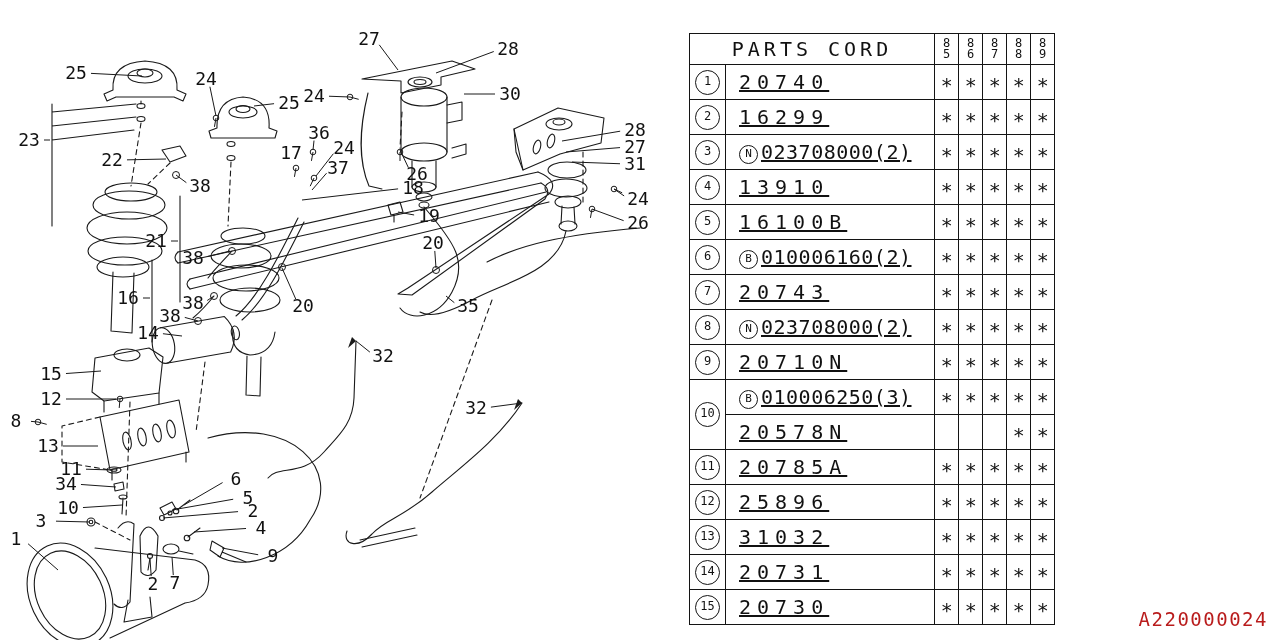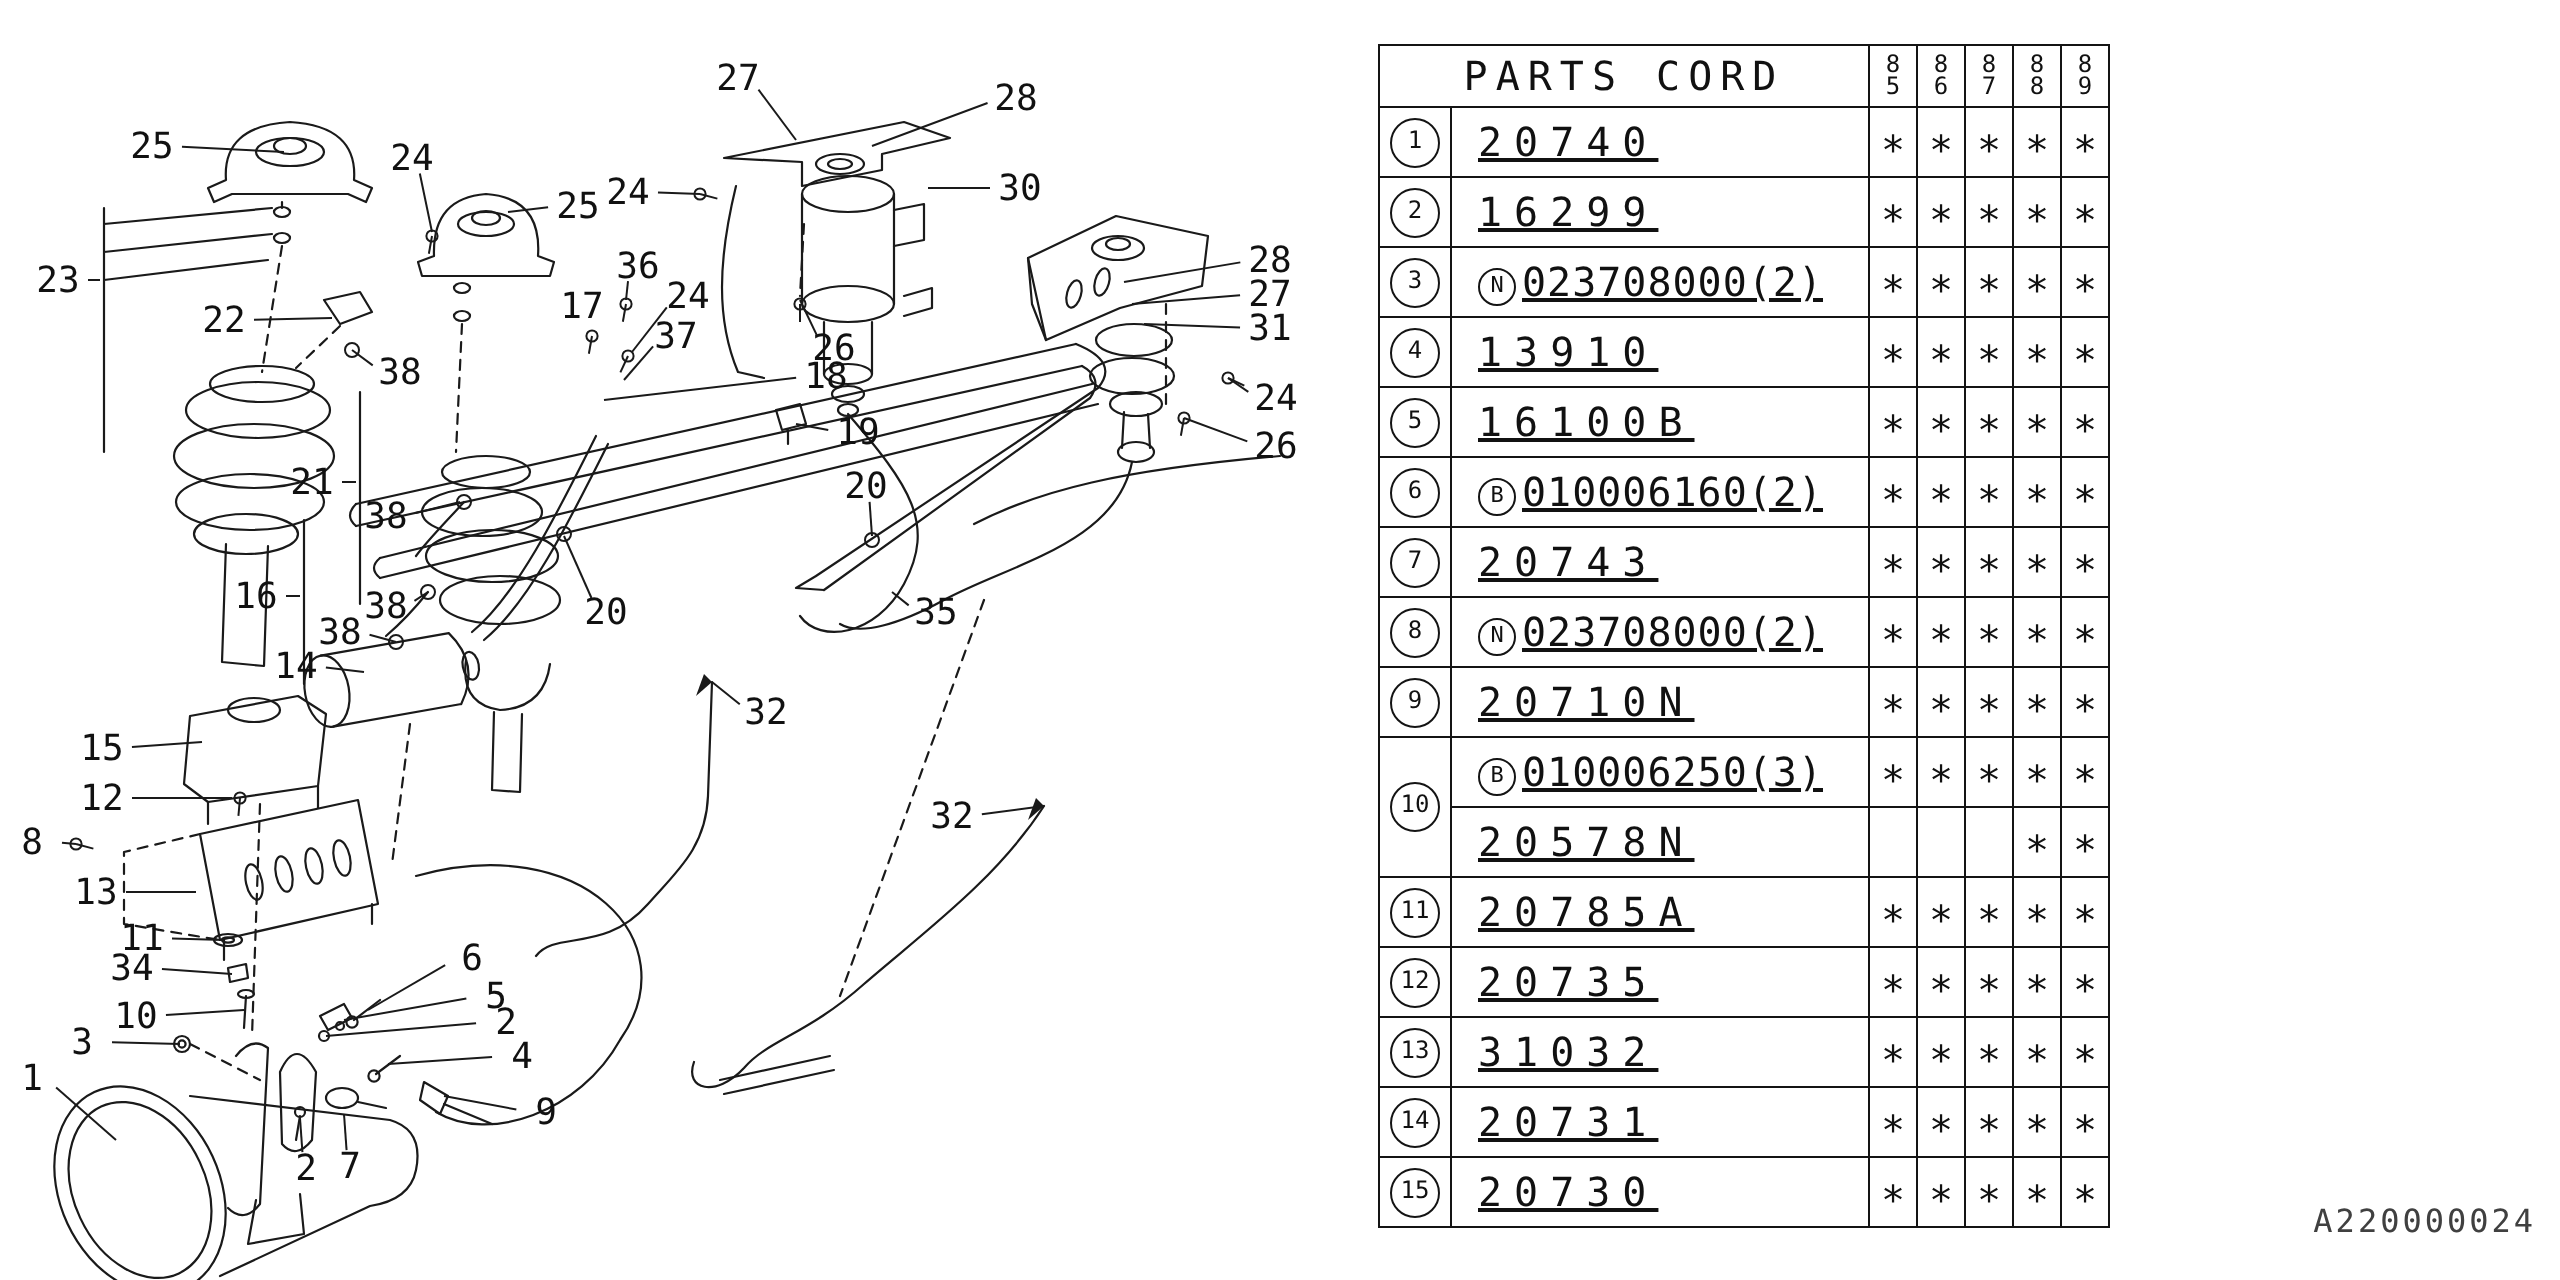--- a/index.html
+++ b/index.html
@@ -9,21 +9,21 @@
   }
   
   #diagram-svg{position:absolute;left:0;top:0}
   .art{fill:none;stroke:#1a1a1a;stroke-width:1.1;stroke-linejoin:round;stroke-linecap:round}
   .dash{stroke-dasharray:5 4}
   .leader{stroke:#1a1a1a;stroke-width:1;fill:none}
   .callout{font-family:"DejaVu Sans Mono",monospace;font-size:18px;fill:#111;text-anchor:middle}
   .arrowhead{fill:#1a1a1a;stroke:none}
   
   table.parts{
-    position:absolute;left:689px;top:22px;border-collapse:collapse;table-layout:fixed;
+    position:absolute;left:689px;top:33px;border-collapse:collapse;table-layout:fixed;
   }
   .parts th,.parts td{border:1px solid #141414;padding:0;font-weight:normal}
   .parts th.title{height:30px;font-size:20px;letter-spacing:4px;text-align:center}
   .parts th.yr{font-size:12px;line-height:10px;text-align:center;vertical-align:middle}
   .parts th.yr div{height:11px}
   .parts td.no{text-align:center;vertical-align:middle}
   .circ{
     display:inline-block;width:23px;height:23px;line-height:21px;border:1px solid #141414;
     border-radius:50%;font-size:12px;text-align:center;letter-spacing:0;
   }
@@ -31,21 +31,21 @@
     font-size:20px;letter-spacing:6px;padding-left:13px;height:34px;
     vertical-align:middle;white-space:nowrap;text-decoration:underline;
   }
   .parts td.part.tight{letter-spacing:.5px}
   .pfx{
     display:inline-block;width:17px;height:17px;line-height:15px;border:1px solid #141414;
     border-radius:50%;font-size:11px;text-align:center;letter-spacing:0;margin-right:3px;vertical-align:2px;
   }
   .parts td.mk{text-align:center;vertical-align:middle;font-size:20px}
   
-  #doc-code{position:absolute;right:12px;bottom:20px;font-size:16px;letter-spacing:1.5px;color:#404040}
+  #doc-code{position:absolute;right:12px;bottom:10px;font-size:19px;letter-spacing:1.5px;color:#b91c1c}
 </style>
 </head>
 <body>
 
 <svg id="diagram-svg" width="690" height="640" viewBox="0 0 690 640">
 
   <g class="art">
     <path d="M113,90 Q111,63 145,61 Q179,63 177,90 L186,94 L183,101 L174,97 L116,97 L107,101 L104,94 Z"></path>
     <ellipse cx="145" cy="76" rx="17" ry="7"></ellipse>
       <ellipse cx="145" cy="73" rx="8" ry="4"></ellipse>
@@ -453,21 +453,21 @@
         <td class="no"><span class="circ">11</span></td>
         <td class="part">20785A</td>
         <td class="mk">∗</td>
         <td class="mk">∗</td>
         <td class="mk">∗</td>
         <td class="mk">∗</td>
         <td class="mk">∗</td>
       </tr>
       <tr>
         <td class="no"><span class="circ">12</span></td>
-        <td class="part">20735</td>
+        <td class="part">25896</td>
         <td class="mk">∗</td>
         <td class="mk">∗</td>
         <td class="mk">∗</td>
         <td class="mk">∗</td>
         <td class="mk">∗</td>
       </tr>
       <tr>
         <td class="no"><span class="circ">13</span></td>
         <td class="part">31032</td>
         <td class="mk">∗</td>

